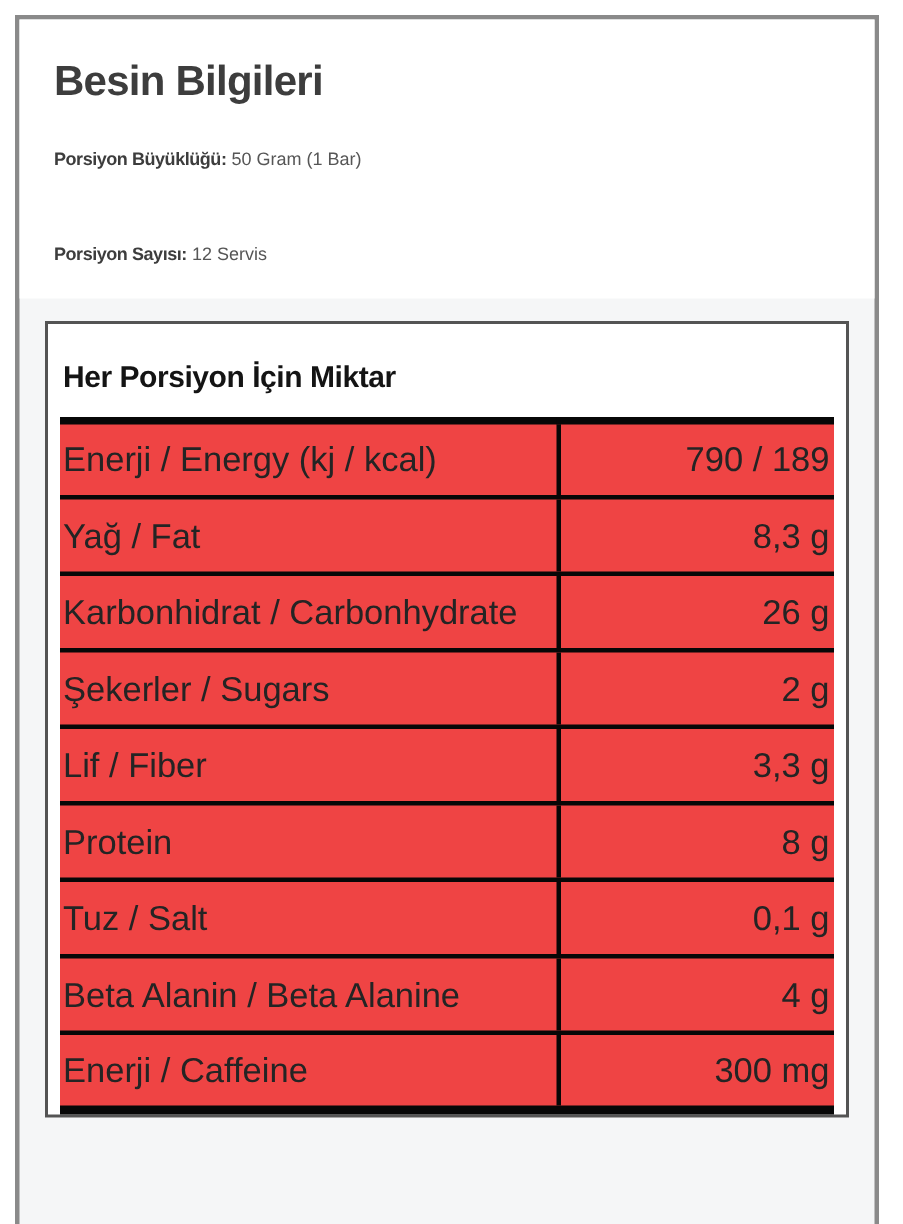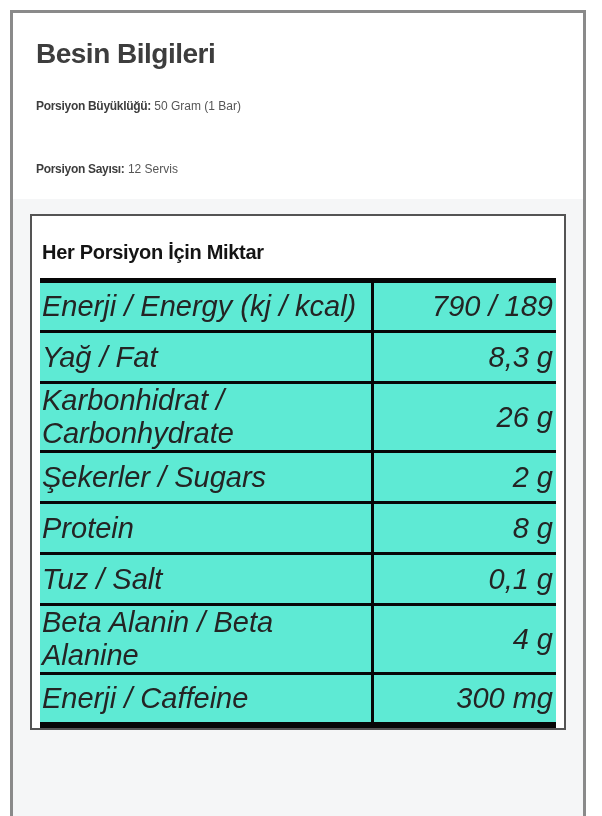--- a/index.html
+++ b/index.html
@@ -56,25 +56,24 @@
     margin: 10px 0 12px 2px;
   }
   table.nutrition-table {
     width: 100%;
     border-collapse: collapse;
     border-top: 5px solid var(--rule-color, #070707);
   }
   table.nutrition-table td {
     height: 51px;
     border-bottom: 3px solid var(--rule-color, #070707);
-    font-size: 29px;
+    font-size: 23px;
     color: var(--cell-color, #242424);
     vertical-align: middle;
-    background: #5eead4;
-    font-style: italic;
+    background: #ef4444;
   }
   td.nutrient-label-cell { padding-left: 2px; }
   td.nutrient-value-cell {
     width: 184px;
     text-align: right;
     padding-right: 3px;
     border-left: 3px solid var(--rule-color, #070707);
   }
   tr:last-child td { border-bottom-width: 6px; }
 </style>
@@ -112,20 +111,24 @@
   <tr>
     <td class="nutrient-label-cell">Karbonhidrat / Carbonhydrate</td>
     <td class="nutrient-value-cell">26 g</td>
   </tr>
 
   <tr>
     <td class="nutrient-label-cell">Şekerler / Sugars</td>
     <td class="nutrient-value-cell">2 g</td>
   </tr>
 
+  <tr>
+    <td class="nutrient-label-cell">Lif / Fiber</td>
+    <td class="nutrient-value-cell">3,3 g</td>
+  </tr>
 
   <tr>
     <td class="nutrient-label-cell">Protein</td>
     <td class="nutrient-value-cell">8 g</td>
   </tr>
 
   <tr>
     <td class="nutrient-label-cell">Tuz / Salt</td>
     <td class="nutrient-value-cell">0,1 g</td>
   </tr>

